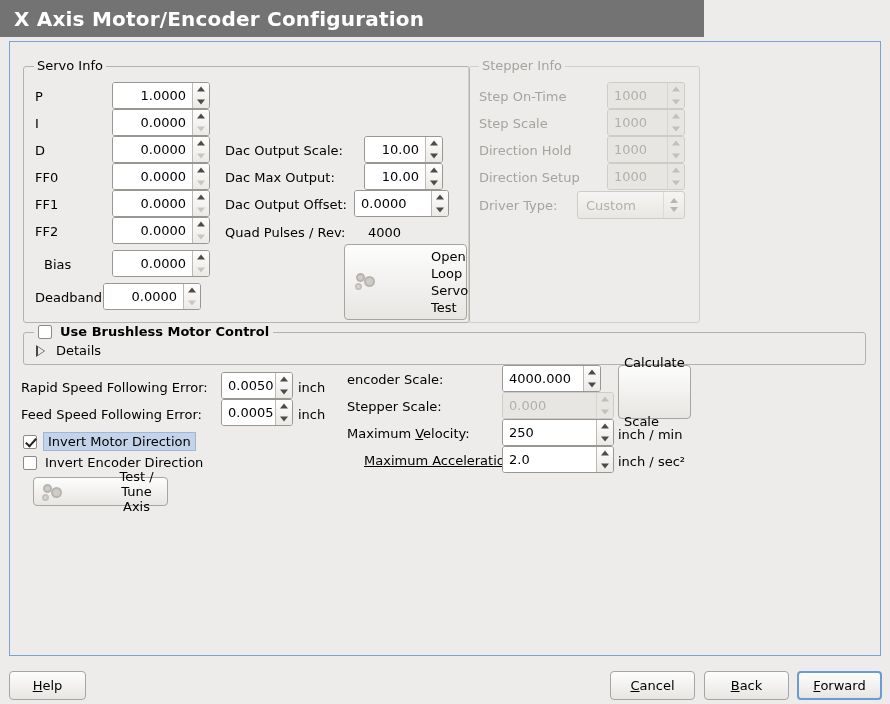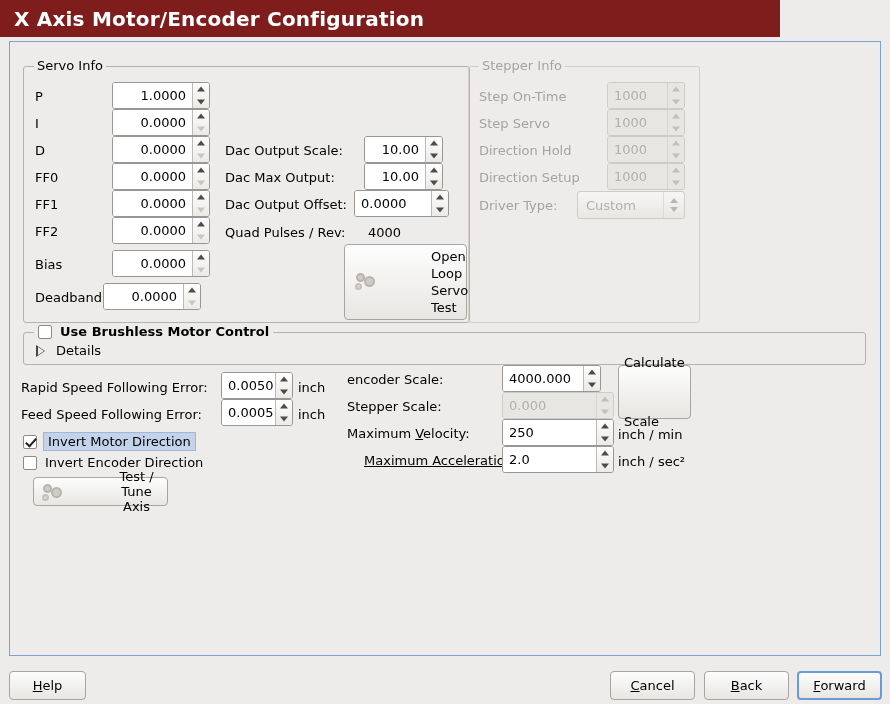--- a/index.html
+++ b/index.html
@@ -9,22 +9,22 @@
     background: #edecea;
     font-family: "DejaVu Sans", "Liberation Sans", sans-serif;
     font-size: 13px;
     color: #000;
     overflow: hidden;
   }
   #root { position: relative; width: 890px; height: 704px; }
 
   
   .titlebar {
-    position: absolute; left: 0; top: 0; width: 780px; height: 37px;
-    background: #7f1d1d;
+    position: absolute; left: 0; top: 0; width: 704px; height: 37px;
+    background: #737373;
     display: flex; align-items: center;
   }
   .titlebar .title {
     color: #ffffff;
     font-size: 20px;
     font-weight: bold;
     padding-left: 14px;
     letter-spacing: 0.2px;
   }
 
@@ -279,21 +279,21 @@
 
       <span class="lbl" style="left:11px; top:157px;">FF2</span>
       <div class="spin right half-arrow" style="left:88px; top:150px; width:98px;">
         <span class="val">0.0000</span>
         <span class="btns">
             <span class="up"></span>
             <span class="dn"></span>
           </span>
       </div>
 
-      <span class="lbl" style="left:11px; top:190px;">Bias</span>
+      <span class="lbl" style="left:20px; top:190px;">Bias</span>
       <div class="spin right half-arrow" style="left:88px; top:183px; width:98px;">
         <span class="val">0.0000</span>
         <span class="btns">
             <span class="up"></span>
             <span class="dn"></span>
           </span>
       </div>
 
       <span class="lbl" style="left:11px; top:223px;">Deadband</span>
       <div class="spin right half-arrow" style="left:79px; top:216px; width:98px;">
@@ -354,21 +354,21 @@
 
       <span class="lbl dis" style="left:10px; top:22px;">Step On-Time</span>
       <div class="spin disabled" style="left:138px; top:15px; width:78px;">
         <span class="val">1000</span>
         <span class="btns">
             <span class="up"></span>
             <span class="dn"></span>
           </span>
       </div>
 
-      <span class="lbl dis" style="left:10px; top:49px;">Step Servo</span>
+      <span class="lbl dis" style="left:10px; top:49px;">Step Scale</span>
       <div class="spin disabled" style="left:138px; top:42px; width:78px;">
         <span class="val">1000</span>
         <span class="btns">
             <span class="up"></span>
             <span class="dn"></span>
           </span>
       </div>
 
       <span class="lbl dis" style="left:10px; top:76px;">Direction Hold</span>
       <div class="spin disabled" style="left:138px; top:69px; width:78px;">

